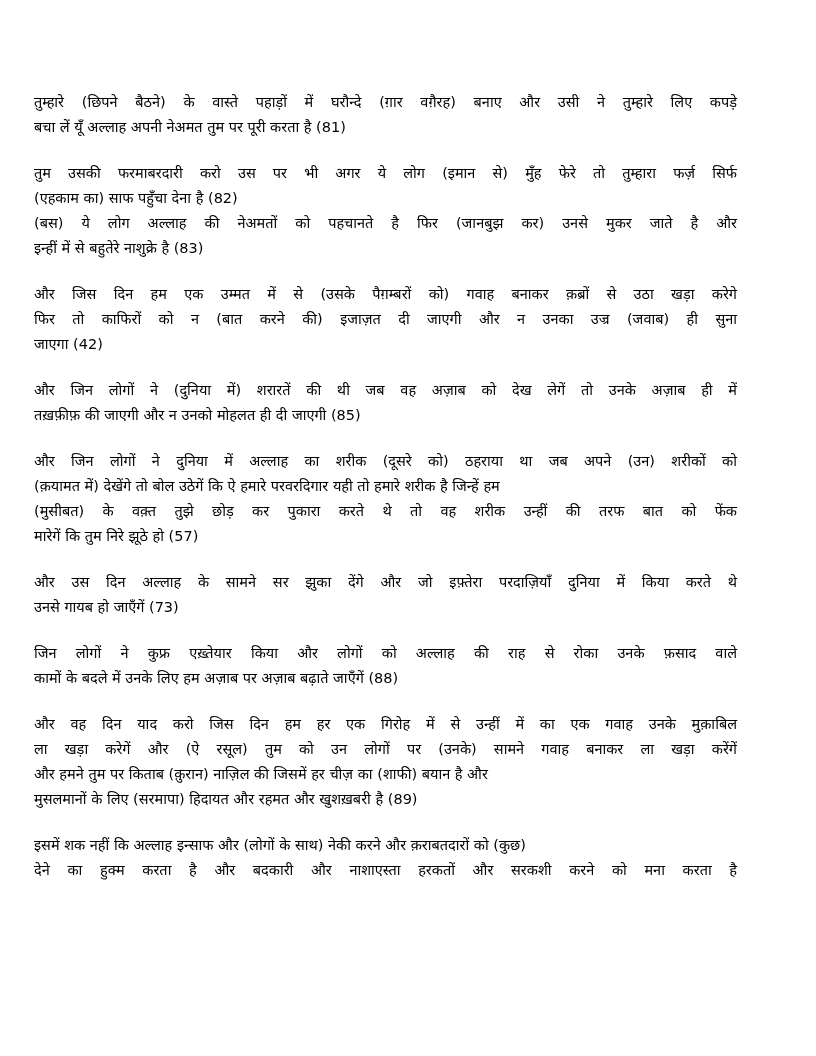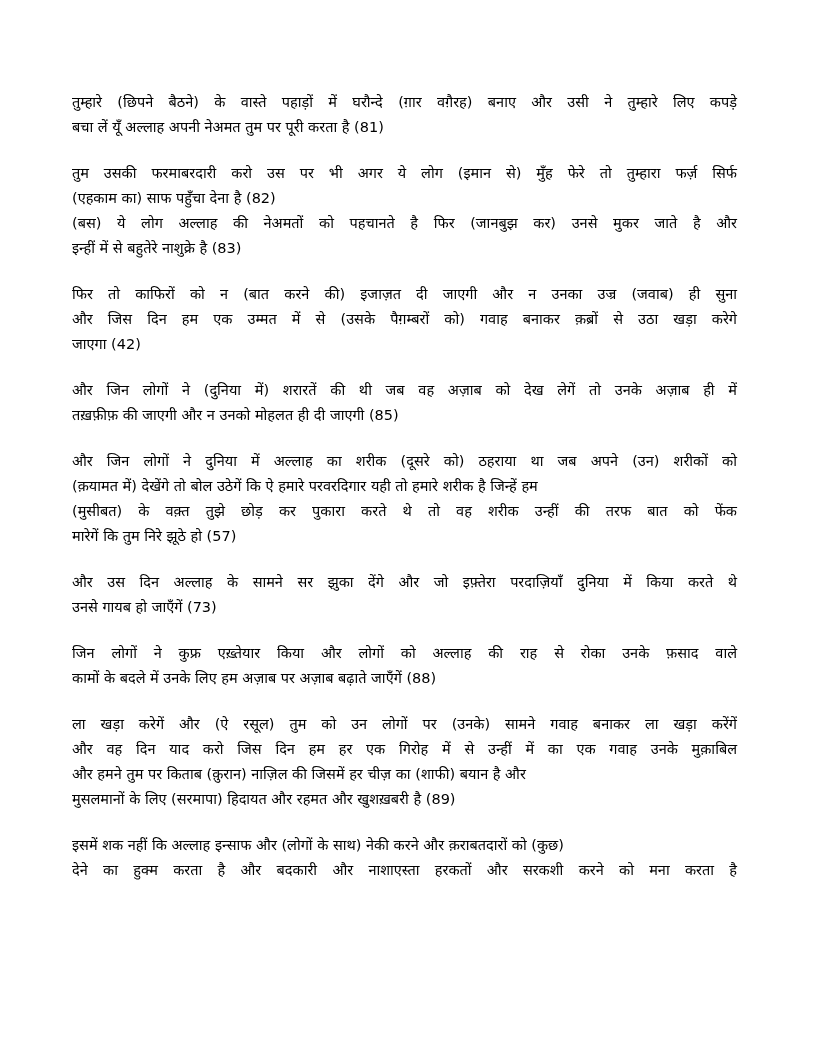--- a/index.html
+++ b/index.html
@@ -11,21 +11,21 @@
     width: 816px;
     height: 1056px;
     overflow: hidden;
     color: #000000;
     font-family: "DejaVu Sans", sans-serif;
   }
   .page {
     box-sizing: border-box;
     width: 816px;
     height: 1056px;
-    padding: 90px 79px 0 72px;
+    padding: 90px 79px 0 34px;
     background: #ffffff;
   }
   .para {
     margin: 0 0 21px 0;
   }
   .line {
     font-size: 14.5px;
     line-height: 25px;
     height: 25px;
     white-space: normal;
@@ -52,22 +52,22 @@
   </section>
 
   <section class="para">
     <div class="line full">तुम उसकी फरमाबरदारी करो उस पर भी अगर ये लोग (इमान से) मुँह फेरे तो तुम्हारा फर्ज़ सिर्फ</div>
     <div class="line short">(एहकाम का) साफ पहुँचा देना है  (82)</div>
     <div class="line full">(बस) ये लोग अल्लाह की नेअमतों को पहचानते है फिर (जानबुझ कर) उनसे मुकर जाते है और</div>
     <div class="line short">इन्हीं में से बहुतेरे नाशुक्रे है  (83)</div>
   </section>
 
   <section class="para">
+    <div class="line full">और जिस दिन हम एक उम्मत में से (उसके पैग़म्बरों को) गवाह बनाकर क़ब्रों से उठा खड़ा करेगे</div>
     <div class="line full">फिर तो काफिरों को न (बात करने की) इजाज़त दी जाएगी और न उनका उज्र (जवाब) ही सुना</div>
-    <div class="line full">और जिस दिन हम एक उम्मत में से (उसके पैग़म्बरों को) गवाह बनाकर क़ब्रों से उठा खड़ा करेगे</div>
     <div class="line short">जाएगा  (42)</div>
   </section>
 
   <section class="para">
     <div class="line full">और जिन लोगों ने (दुनिया में) शरारतें की थी जब वह अज़ाब को देख लेगें तो उनके अज़ाब ही में</div>
     <div class="line short">तख़फ़ीफ़ की जाएगी और न उनको मोहलत ही दी जाएगी  (85)</div>
   </section>
 
   <section class="para">
     <div class="line full">और जिन लोगों ने दुनिया में अल्लाह का शरीक (दूसरे को) ठहराया था जब अपने (उन) शरीकों को</div>
@@ -80,22 +80,22 @@
     <div class="line full">और उस दिन अल्लाह के सामने सर झुका देंगे और जो इफ़्तेरा परदाज़ियाँ दुनिया में किया करते थे</div>
     <div class="line short">उनसे गायब हो जाएँगें  (73)</div>
   </section>
 
   <section class="para">
     <div class="line full">जिन लोगों ने कुफ्र एख़्तेयार किया और लोगों को अल्लाह की राह से रोका उनके फ़साद वाले</div>
     <div class="line short">कामों के बदले में उनके लिए हम अज़ाब पर अज़ाब बढ़ाते जाएँगें  (88)</div>
   </section>
 
   <section class="para">
+    <div class="line full">और वह दिन याद करो जिस दिन हम हर एक गिरोह में से उन्हीं में का एक गवाह उनके मुक़ाबिल</div>
     <div class="line full">ला खड़ा करेगें और (ऐ रसूल) तुम को उन लोगों पर (उनके) सामने गवाह बनाकर ला खड़ा करेंगें</div>
-    <div class="line full">और वह दिन याद करो जिस दिन हम हर एक गिरोह में से उन्हीं में का एक गवाह उनके मुक़ाबिल</div>
     <div class="line short">और हमने तुम पर किताब (क़ुरान) नाज़िल की जिसमें हर चीज़ का (शाफी) बयान है और</div>
     <div class="line short">मुसलमानों के लिए (सरमापा) हिदायत और रहमत और खुशख़बरी है  (89)</div>
   </section>
 
   <section class="para">
     <div class="line short">इसमें शक नहीं कि अल्लाह इन्साफ और (लोगों के साथ) नेकी करने और क़राबतदारों को (कुछ)</div>
     <div class="line full">देने का हुक्म करता है और बदकारी और नाशाएस्ता हरकतों और सरकशी करने को मना करता है</div>
   </section>
 
 </div>

